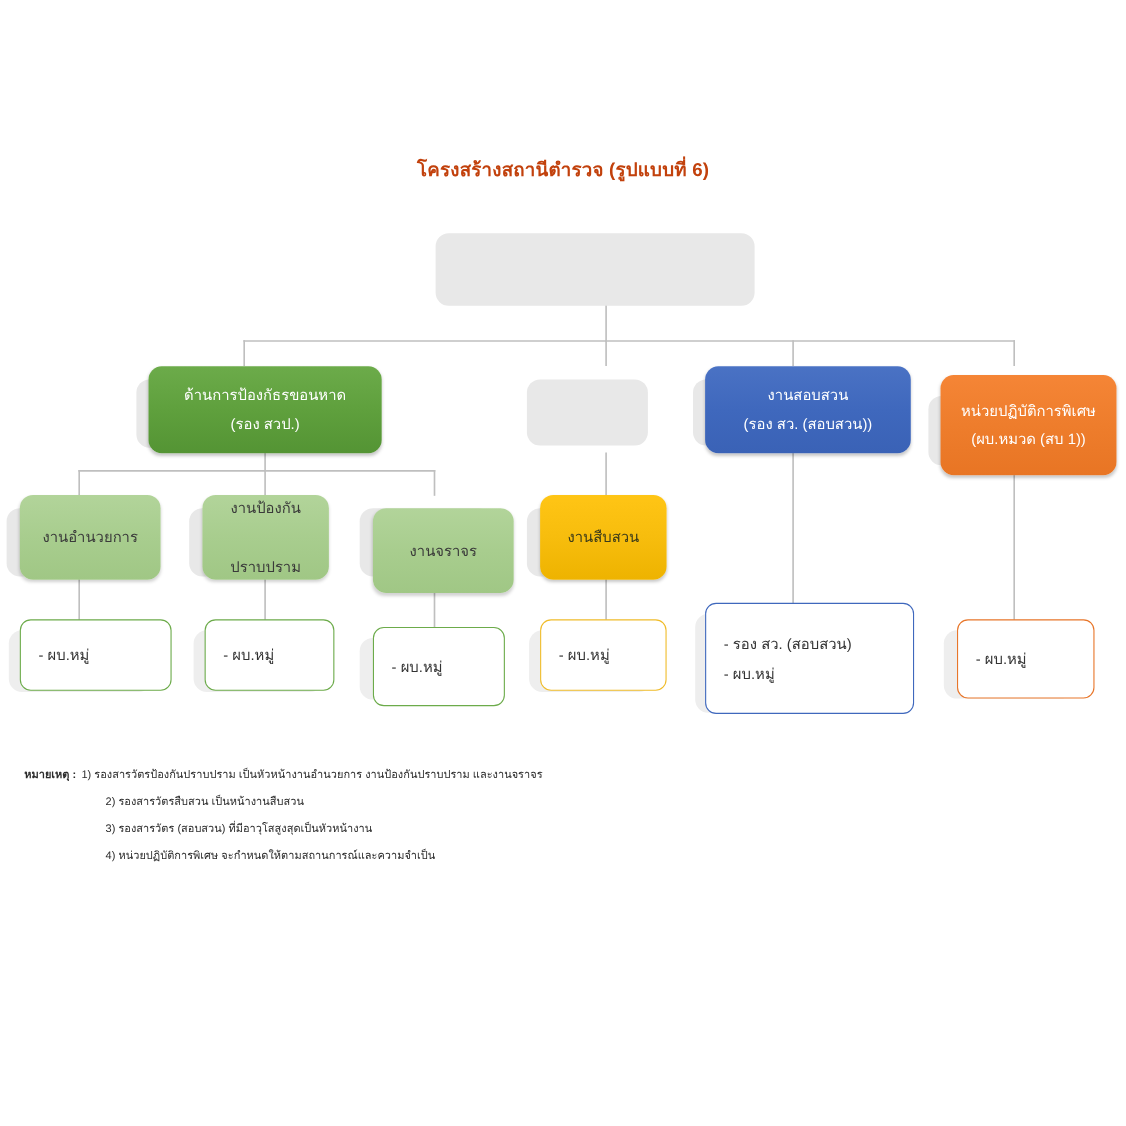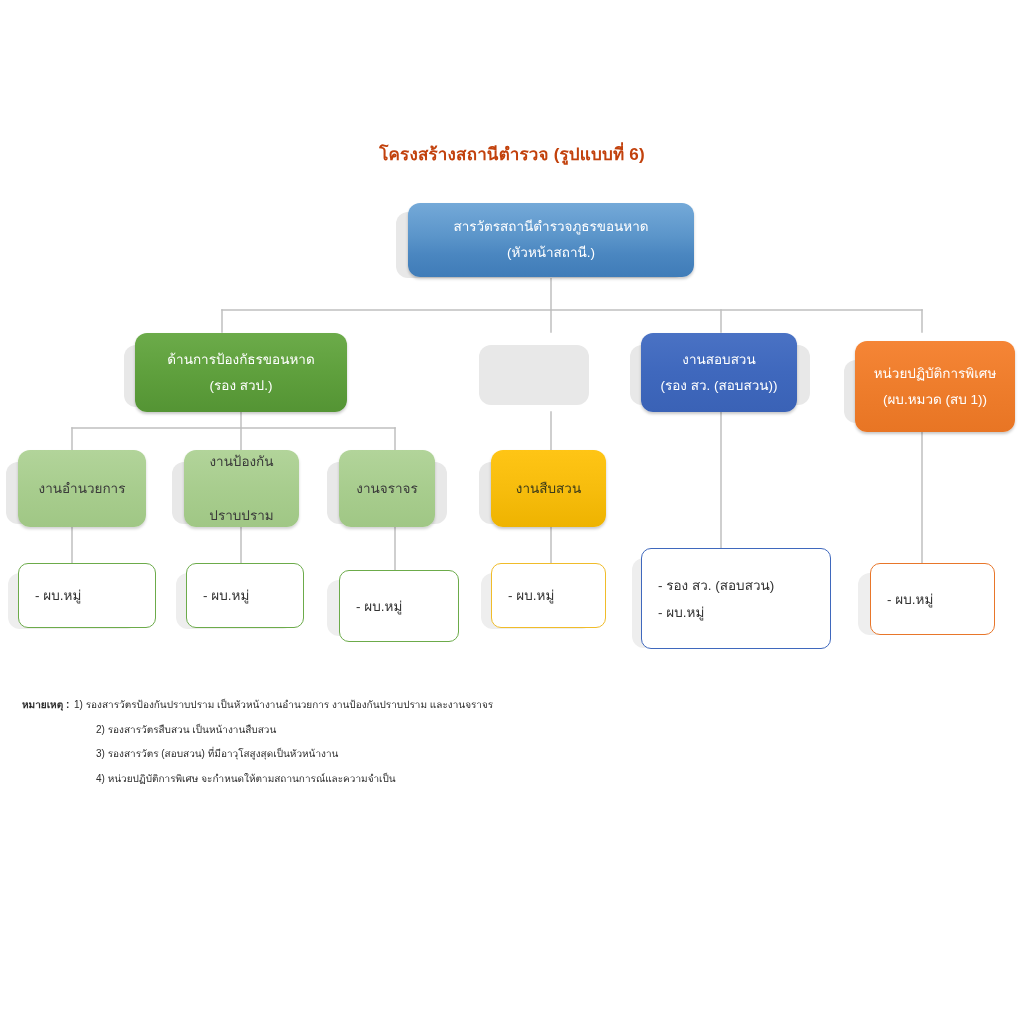--- a/index.html
+++ b/index.html
@@ -171,35 +171,31 @@
 
       <path d="M551,527 L551,563"></path>
 
       <path d="M721,412 L721,548"></path>
 
       <path d="M922,432 L922,563"></path>
     </g>
   </svg>
 
   <div class="shadow-plate" style="left:396px; top:212px; width:290px; height:66px;"></div>
-  <div class="node fill-root" style="left:408px; top:203px; width:286px; height:74px;">
-    <span class="ln">สารวัตรสถานีตำรวจภูธรขอนหาด</span>
-    <span class="ln">(หัวหน้าสถานี.)</span>
-  </div>
 
   <div class="shadow-plate" style="left:124px; top:345px; width:210px; height:62px;"></div>
   <div class="node fill-green" style="left:135px; top:333px; width:212px; height:79px;">
     <span class="ln">ด้านการป้องกัธรขอนหาด</span>
     <span class="ln">(รอง สวป.)</span>
   </div>
 
   <div class="shadow-plate" style="left:479px; top:345px; width:110px; height:60px;"></div>
 
   <div class="shadow-plate" style="left:630px; top:345px; width:180px; height:60px;"></div>
-  <div class="node fill-blue" style="left:641px; top:333px; width:156px; height:79px;">
+  <div class="node fill-blue" style="left:641px; top:333px; width:187px; height:79px;">
     <span class="ln">งานสอบสวน</span>
     <span class="ln">(รอง สว. (สอบสวน))</span>
   </div>
 
   <div class="shadow-plate" style="left:844px; top:360px; width:165px; height:63px;"></div>
   <div class="node fill-orange" style="left:855px; top:341px; width:160px; height:91px;">
     <span class="ln">หน่วยปฏิบัติการพิเศษ</span>
     <span class="ln">(ผบ.หมวด (สบ 1))</span>
   </div>
 
@@ -208,21 +204,21 @@
     <span class="ln">งานอำนวยการ</span>
   </div>
 
   <div class="shadow-plate" style="left:172px; top:462px; width:120px; height:62px;"></div>
   <div class="node fill-lightgreen" style="left:184px; top:450px; width:115px; height:77px;gap:28px;">
     <span class="ln">งานป้องกัน</span>
     <span class="ln">ปราบปราม</span>
   </div>
 
   <div class="shadow-plate" style="left:327px; top:462px; width:120px; height:62px;"></div>
-  <div class="node fill-lightgreen" style="left:339px; top:450px; width:96px; height:77px;">
+  <div class="node fill-lightgreen" style="left:339px; top:462px; width:128px; height:77px;">
     <span class="ln">งานจราจร</span>
   </div>
 
   <div class="shadow-plate" style="left:479px; top:462px; width:110px; height:62px;"></div>
   <div class="node fill-gold" style="left:491px; top:450px; width:115px; height:77px;">
     <span class="ln">งานสืบสวน</span>
   </div>
 
   <div class="shadow-plate" style="left:8px; top:573px; width:130px; height:56px; background:#eeeeee;"></div>
   <div class="leaf green" style="left:18px; top:563px; width:138px; height:65px;">

